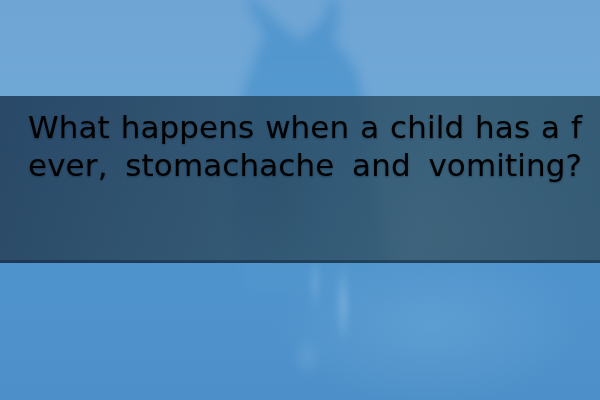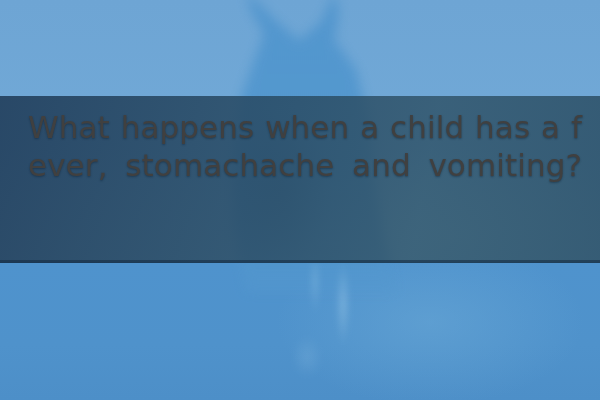--- a/index.html
+++ b/index.html
@@ -97,21 +97,21 @@
     width: 100%; height: 3px;
     background: rgba(18,42,66,0.55);
   }
 
   .caption-text {
     position: absolute;
     left: 0; top: 96px;
     width: 600px; height: 167px;
     padding: 12px 18px 0 28px;
     box-sizing: border-box;
-    color: #404040;
+    color: #000000;
     font-size: 31px;
     line-height: 38px;
     letter-spacing: 0.1px;
     text-align: justify;
     text-justify: inter-word;
     word-break: break-all;
     text-shadow: 0 1px 2px rgba(10,30,50,0.45);
     white-space: normal;
   }
   .caption-text::after {

